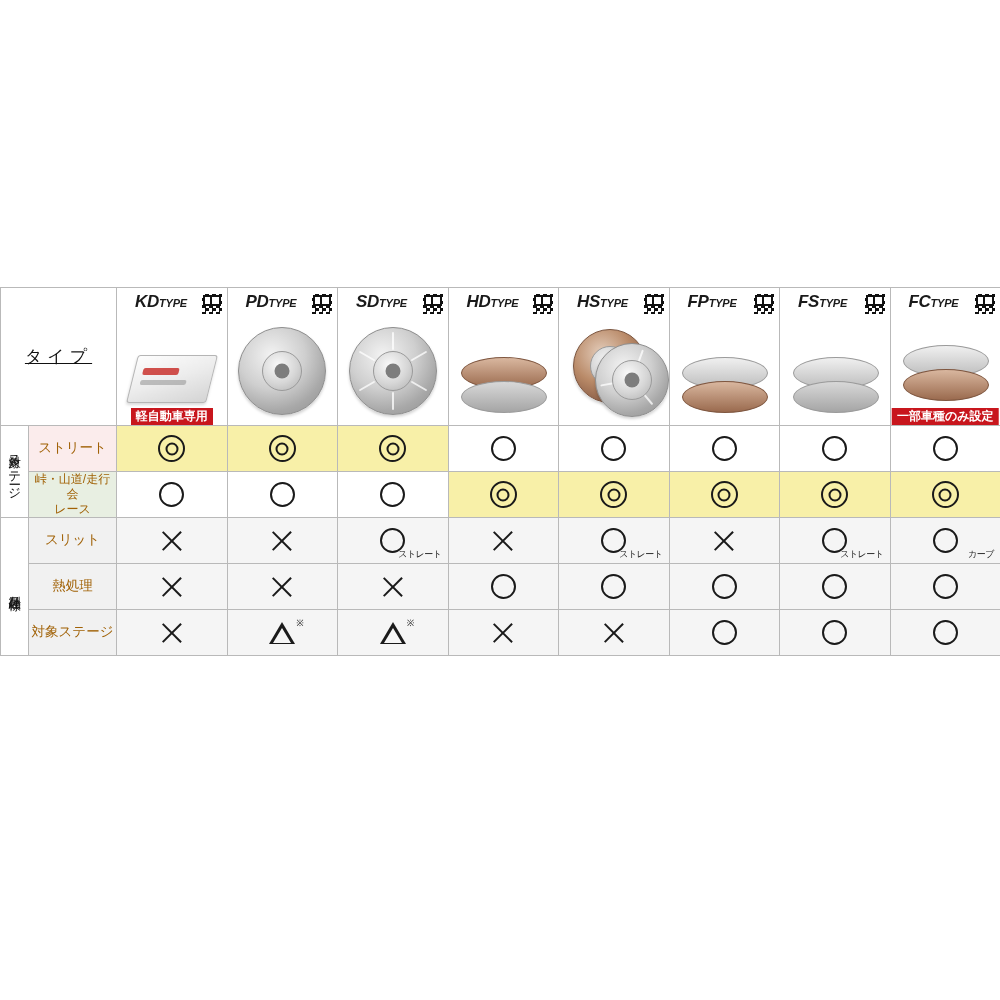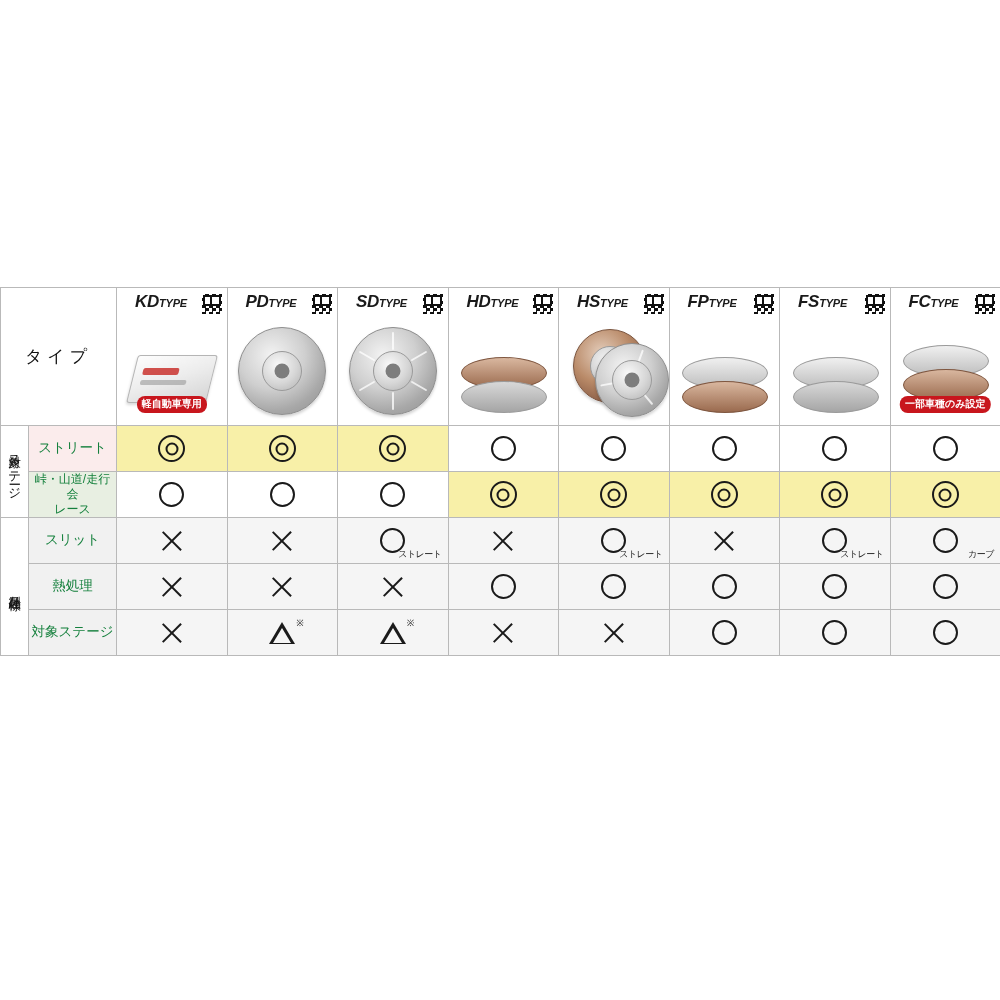--- a/index.html
+++ b/index.html
@@ -190,58 +190,58 @@
     left: 6px;
     background: linear-gradient(#f0f0f0, #bdbdbd);
     border: 1px solid #9b9b9b;
   }
   .stack-disc .plate.top { top: 2px; }
   .stack-disc .plate.bottom { top: 26px; background: linear-gradient(#d8d8d8,#a5a5a5); }
   .stack-disc .plate.brown { background: linear-gradient(#d9b79f,#9a6a4e); border-color:#7f5740; }
 
   .badge {
     position: absolute;
-    bottom: 12px;
+    bottom: 0px;
     left: 50%;
     transform: translateX(-50%);
     background: #c8161d;
     color: #ffffff;
-    font-size: 10px;
+    font-size: 12px;
     line-height: 14px;
     padding: 1px 5px 2px 5px;
     white-space: nowrap;
     font-weight: bold;
-    border-radius: 8px;
   }
 
   
   .corner-cell {
     background: #ffffff;
     height: 137px;
     font-size: 17px;
     letter-spacing: 5px;
     color: #111;
+    text-decoration: underline;
   }
   .group-cell {
     background: #ffffff;
     font-size: 12.5px;
     color: #111;
     line-height: 1.15;
     width: 28px;
   }
   .group-cell .vtext {
     writing-mode: vertical-rl;
     text-orientation: upright;
     margin: 0 auto;
     letter-spacing: 1px;
     display: inline-block;
   }
   .row-label {
     font-size: 13.5px;
-    color: #15803d;
+    color: #a16207;
     line-height: 1.25;
     padding: 4px 2px;
   }
   .row-label.small {
     font-size: 12px;
   }
   .row-label.pink { background: #fbecec; }
   .row-label.green { background: #e8efe2; }
   .row-label.grey  { background: #f1f1f1; }
 

